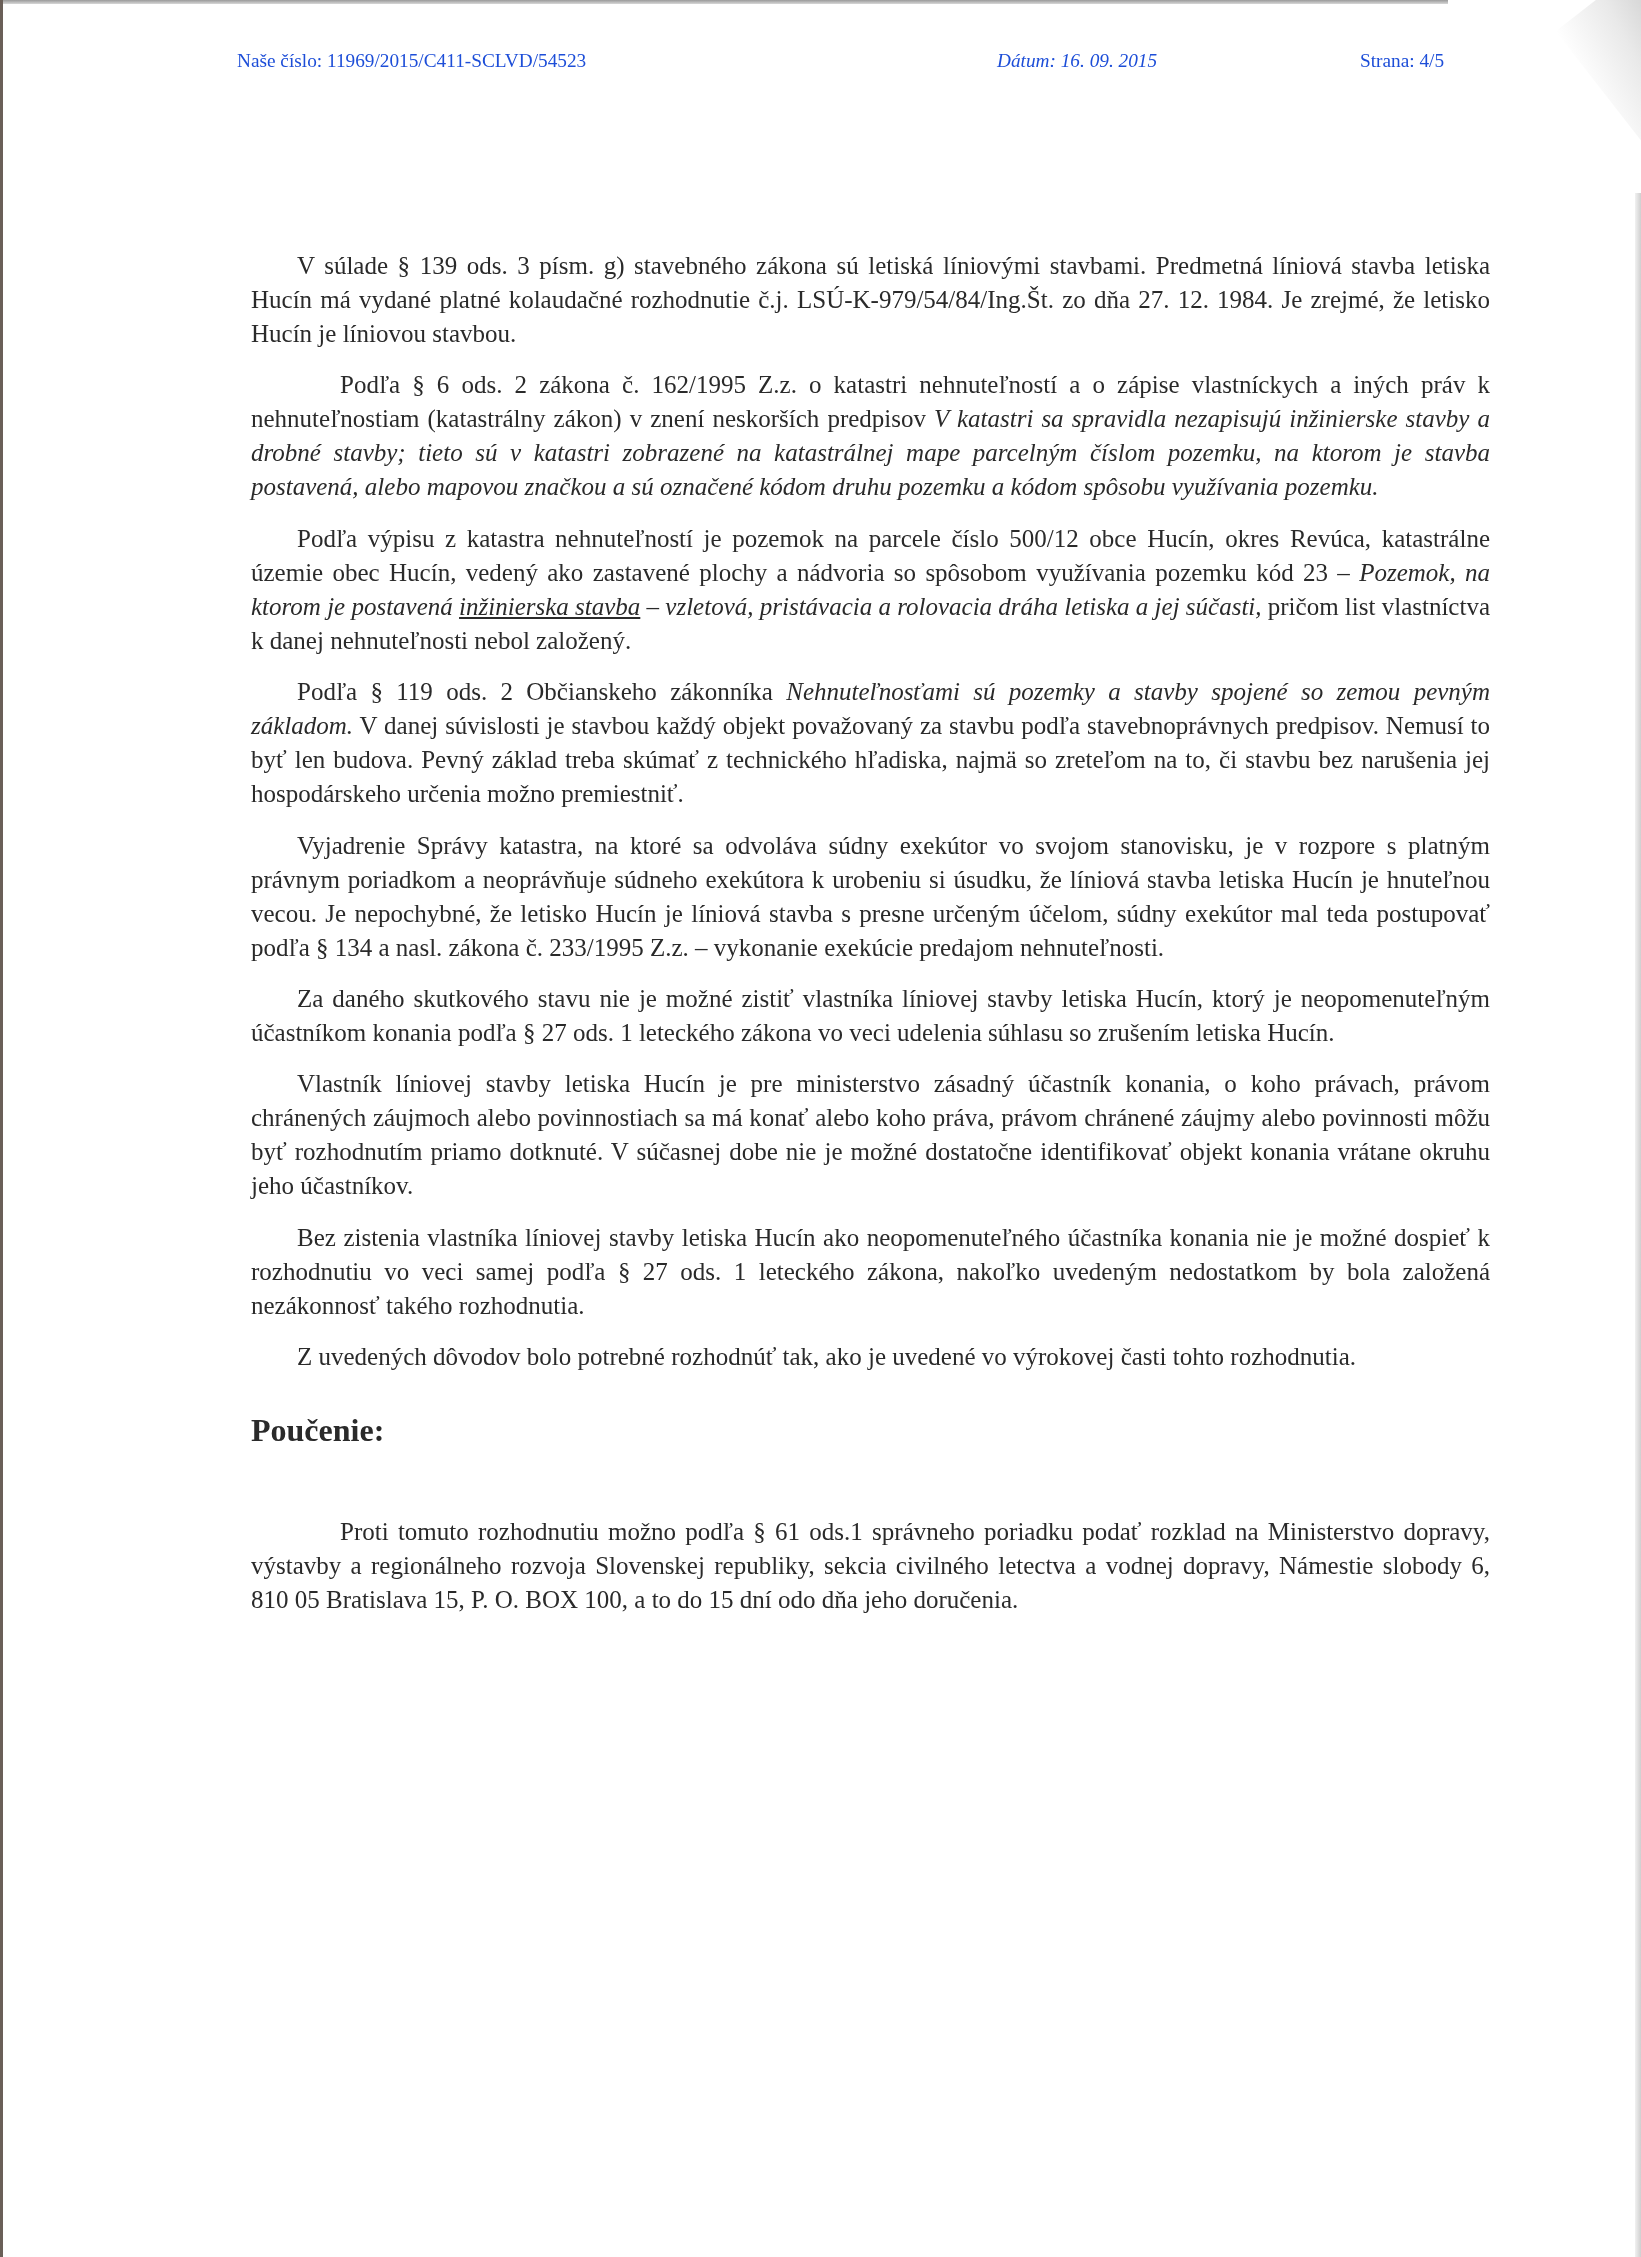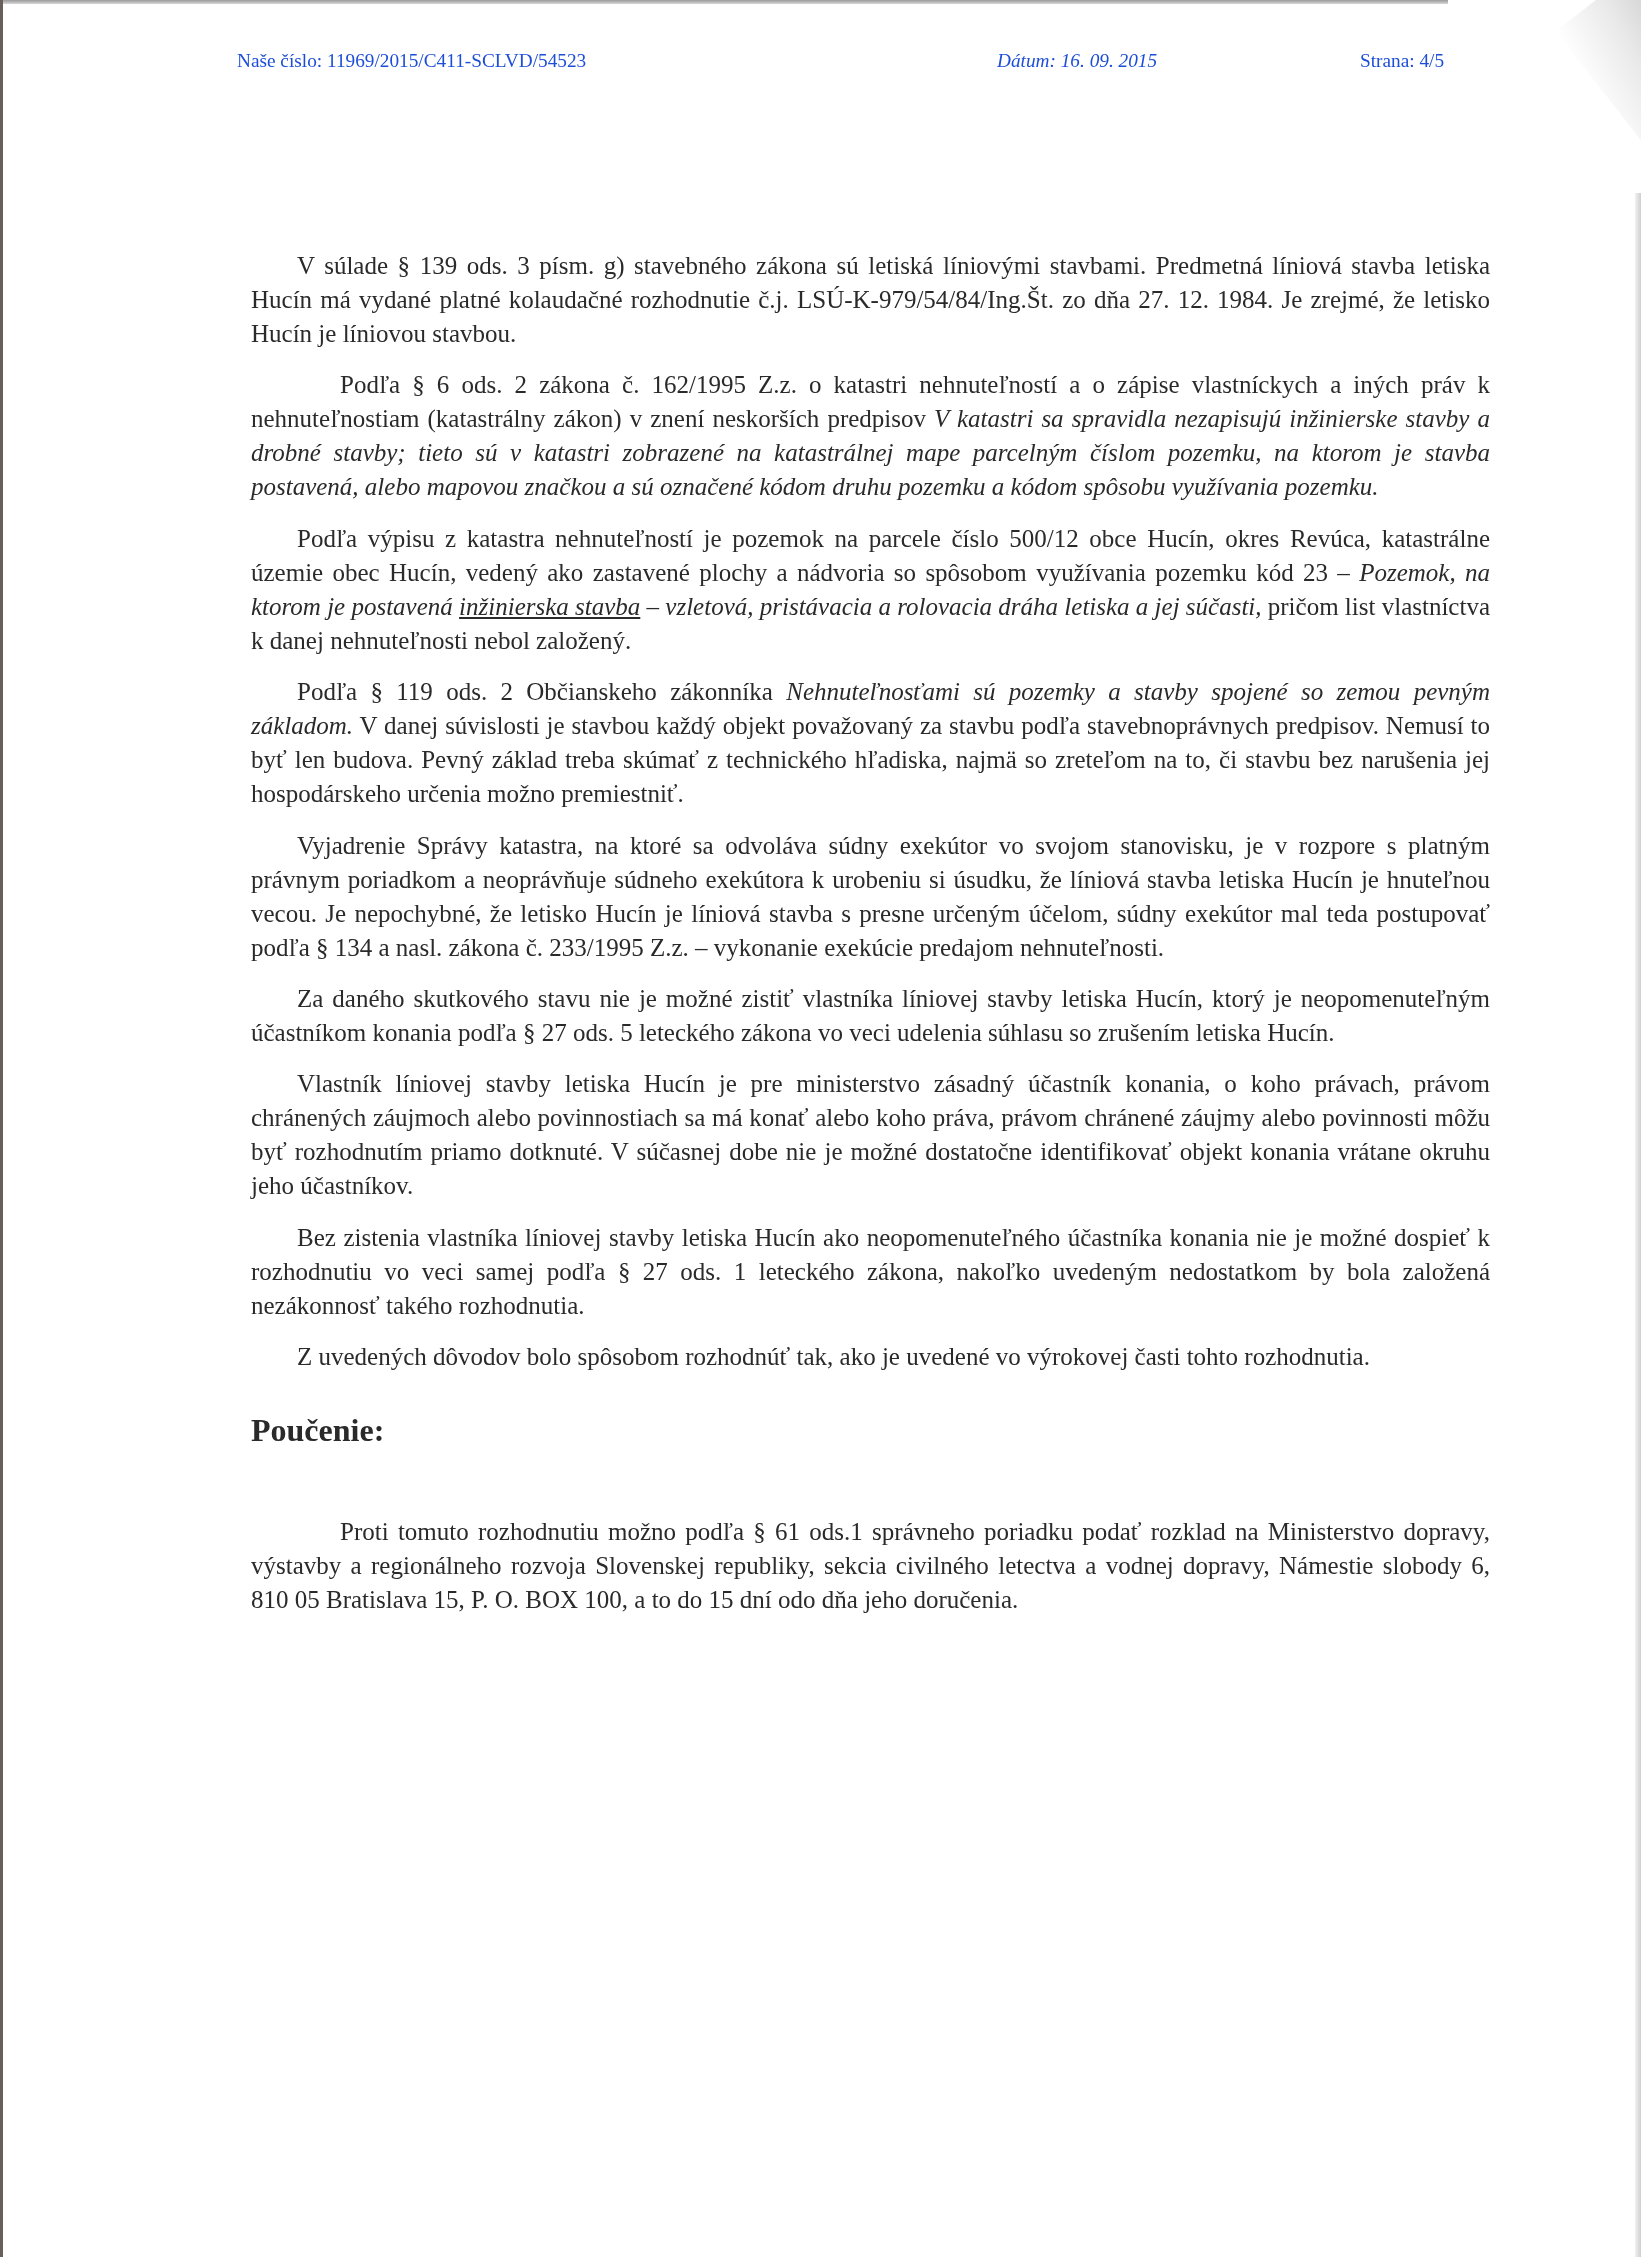--- a/index.html
+++ b/index.html
@@ -124,32 +124,32 @@
 
   <p class="indent-first">
     <span>Podľa § 119 ods. 2 Občianskeho zákonníka </span><em>Nehnuteľnosťami sú pozemky a stavby spojené so zemou pevným základom.</em><span> V danej súvislosti je stavbou každý objekt považovaný za stavbu podľa stavebnoprávnych predpisov. Nemusí to byť len budova. Pevný základ treba skúmať z technického hľadiska, najmä so zreteľom na to, či stavbu bez narušenia jej hospodárskeho určenia možno premiestniť.</span>
   </p>
 
   <p class="indent-first">
     <span>Vyjadrenie Správy katastra, na ktoré sa odvoláva súdny exekútor vo svojom stanovisku, je v rozpore s platným právnym poriadkom a neoprávňuje súdneho exekútora k urobeniu si úsudku, že líniová stavba letiska Hucín je hnuteľnou vecou. Je nepochybné, že letisko Hucín je líniová stavba s presne určeným účelom, súdny exekútor mal teda postupovať podľa § 134 a nasl. zákona č. 233/1995 Z.z. – vykonanie exekúcie predajom nehnuteľnosti.</span>
   </p>
 
   <p class="indent-first">
-    <span>Za daného skutkového stavu nie je možné zistiť vlastníka líniovej stavby letiska Hucín, ktorý je neopomenuteľným účastníkom konania podľa § 27 ods. 5 leteckého zákona vo veci udelenia súhlasu so zrušením letiska Hucín.</span>
+    <span>Za daného skutkového stavu nie je možné zistiť vlastníka líniovej stavby letiska Hucín, ktorý je neopomenuteľným účastníkom konania podľa § 27 ods. 1 leteckého zákona vo veci udelenia súhlasu so zrušením letiska Hucín.</span>
   </p>
 
   <p class="indent-first">
     <span>Vlastník líniovej stavby letiska Hucín je pre ministerstvo zásadný účastník konania, o koho právach, právom chránených záujmoch alebo povinnostiach sa má konať alebo koho práva, právom chránené záujmy alebo povinnosti môžu byť rozhodnutím priamo dotknuté. V súčasnej dobe nie je možné dostatočne identifikovať objekt konania vrátane okruhu jeho účastníkov.</span>
   </p>
 
   <p class="indent-first">
     <span>Bez zistenia vlastníka líniovej stavby letiska Hucín ako neopomenuteľného účastníka konania nie je možné dospieť k rozhodnutiu vo veci samej podľa § 27 ods. 1 leteckého zákona, nakoľko uvedeným nedostatkom by bola založená nezákonnosť takého rozhodnutia.</span>
   </p>
 
   <p class="indent-first">
-    <span>Z uvedených dôvodov bolo spôsobom rozhodnúť tak, ako je uvedené vo výrokovej časti tohto rozhodnutia.</span>
+    <span>Z uvedených dôvodov bolo potrebné rozhodnúť tak, ako je uvedené vo výrokovej časti tohto rozhodnutia.</span>
   </p>
 
   <p class="section-heading">Poučenie:</p>
 
   <p class="appeal">Proti tomuto rozhodnutiu možno podľa § 61 ods.1 správneho poriadku podať rozklad na Ministerstvo dopravy, výstavby a regionálneho rozvoja Slovenskej republiky, sekcia civilného letectva a vodnej dopravy, Námestie slobody 6, 810 05 Bratislava 15, P. O. BOX 100, a to do 15 dní odo dňa jeho doručenia.</p>
 </div>
 
 
 </body></html>

